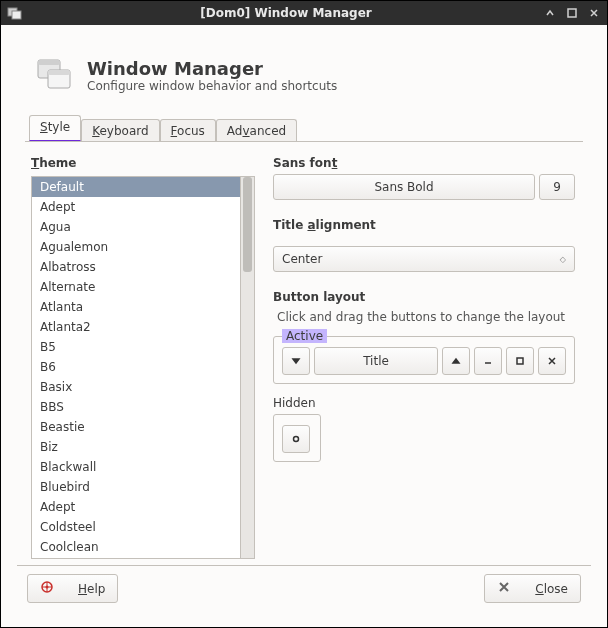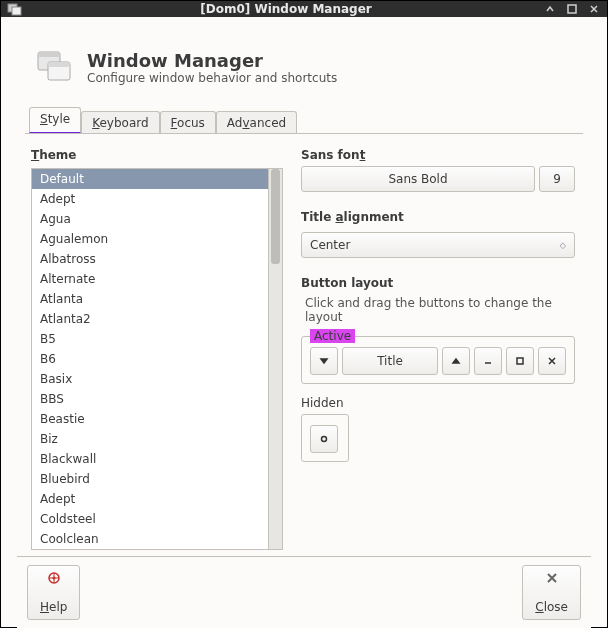--- a/index.html
+++ b/index.html
@@ -18,44 +18,44 @@
 .header-text h1 { font-size: 18px; font-weight: bold; color: #3c3c3c; }
 .header-text p { font-size: 12px; color: #555; }
 .tabbar { display: flex; align-items: flex-end; padding: 0 12px; position: relative; }
 .tab { padding: 4px 10px; border: 1px solid #c4c0ba; border-bottom: none; background: #f2f0ee; margin-right: 0; border-radius: 3px 3px 0 0; cursor: pointer; position: relative; top: 1px; }
 .tab.active { background: #fcfbfa; border-bottom: 1px solid #6d28d9; z-index: 2; top: 0; padding-bottom: 6px; }
 .tab u { text-decoration: underline; }
 .tab-border { border-top: 1px solid #c4c0ba; margin: 0 8px; position: relative; top: 0; z-index: 1; }
 .panel { display: flex; padding: 14px 14px 6px 14px; gap: 18px; flex: 1; min-height: 0; }
 .section-label { font-weight: bold; margin-bottom: 4px; }
 .section-label u { text-decoration: underline; }
-.left-col { width: 252px; display: flex; flex-direction: column; }
+.left-col { width: 224px; display: flex; flex-direction: column; }
 .theme-list-wrap { flex: 1; border: 1px solid #c4c0ba; display: flex; background: #fff; overflow: hidden; margin-top: 2px; }
 .theme-list { flex: 1; overflow-y: auto; }
 .theme-list .item { padding: 3px 8px; cursor: pointer; }
 .theme-list .item.selected { background: #8798ae; color: #fff; }
 .theme-scroll { width: 14px; background: #e8e6e3; border-left: 1px solid #c4c0ba; position: relative; }
 .theme-scroll-thumb { position: absolute; top: 0; left: 2px; right: 2px; height: 95px; background: #bfbdb9; border-radius: 3px; }
 .right-col { flex: 1; display: flex; flex-direction: column; gap: 18px; padding-right: 2px; }
 .font-row { display: flex; gap: 4px; margin-top: 2px; }
 .btn { border: 1px solid #c4c0ba; background: linear-gradient(#fdfdfd,#efedeb); border-radius: 3px; padding: 5px 8px; display: flex; align-items: center; justify-content: center; cursor: pointer; }
 .font-btn { flex: 1; }
 .spin { width: 36px; padding: 5px 4px; }
-.combo { border: 1px solid #c4c0ba; background: linear-gradient(#fdfdfd,#efedeb); border-radius: 3px; padding: 5px 8px; display: flex; align-items: center; justify-content: space-between; cursor: pointer; margin-top: 8px; }
+.combo { border: 1px solid #c4c0ba; background: linear-gradient(#fdfdfd,#efedeb); border-radius: 3px; padding: 5px 8px; display: flex; align-items: center; justify-content: space-between; cursor: pointer; margin-top: 14px; }
 .combo .chev { font-size: 8px; color: #888; }
 .hint { padding: 2px 4px 6px 4px; color: #555; }
 .fieldset { border: 1px solid #c4c0ba; border-radius: 3px; padding: 10px 8px 8px 8px; position: relative; margin-top: 6px; }
-.fieldset .legend { position: absolute; top: -8px; left: 8px; background: #d946ef; padding: 0 4px; }
+.fieldset .legend { position: absolute; top: -8px; left: 8px; background: #c4b5fd; padding: 0 4px; }
 .buttonrow { display: flex; gap: 4px; }
 .sqbtn { width: 28px; height: 28px; border: 1px solid #c4c0ba; background: linear-gradient(#fdfdfd,#efedeb); border-radius: 3px; display: flex; align-items: center; justify-content: center; cursor: grab; }
 .sqbtn svg { width: 10px; height: 10px; stroke: #333; fill: none; stroke-width: 1.5; }
 .titlebtn { flex: 1; height: 28px; border: 1px solid #c4c0ba; background: linear-gradient(#fdfdfd,#efedeb); border-radius: 3px; display: flex; align-items: center; justify-content: center; cursor: grab; }
 .hidden-layout { margin-top: 12px; }
 .footer { border-top: 1px solid #c4c0ba; padding: 8px 10px; display: flex; justify-content: space-between; background: #fcfbfa; }
-.footbtn { border: 1px solid #c4c0ba; background: linear-gradient(#fdfdfd,#efedeb); border-radius: 3px; padding: 5px 12px; display: flex; align-items: center; gap: 12px; cursor: pointer; flex-direction: column; }
+.footbtn { border: 1px solid #c4c0ba; background: linear-gradient(#fdfdfd,#efedeb); border-radius: 3px; padding: 5px 12px; display: flex; align-items: center; gap: 24px; cursor: pointer; }
 .footbtn svg { width: 14px; height: 14px; }
 .footbtn u { text-decoration: underline; }
 </style>
 </head>
 <body>
 
 <div class="window">
   <div class="titlebar">
     <span class="tb-icon">
       <svg viewBox="0 0 16 16">

